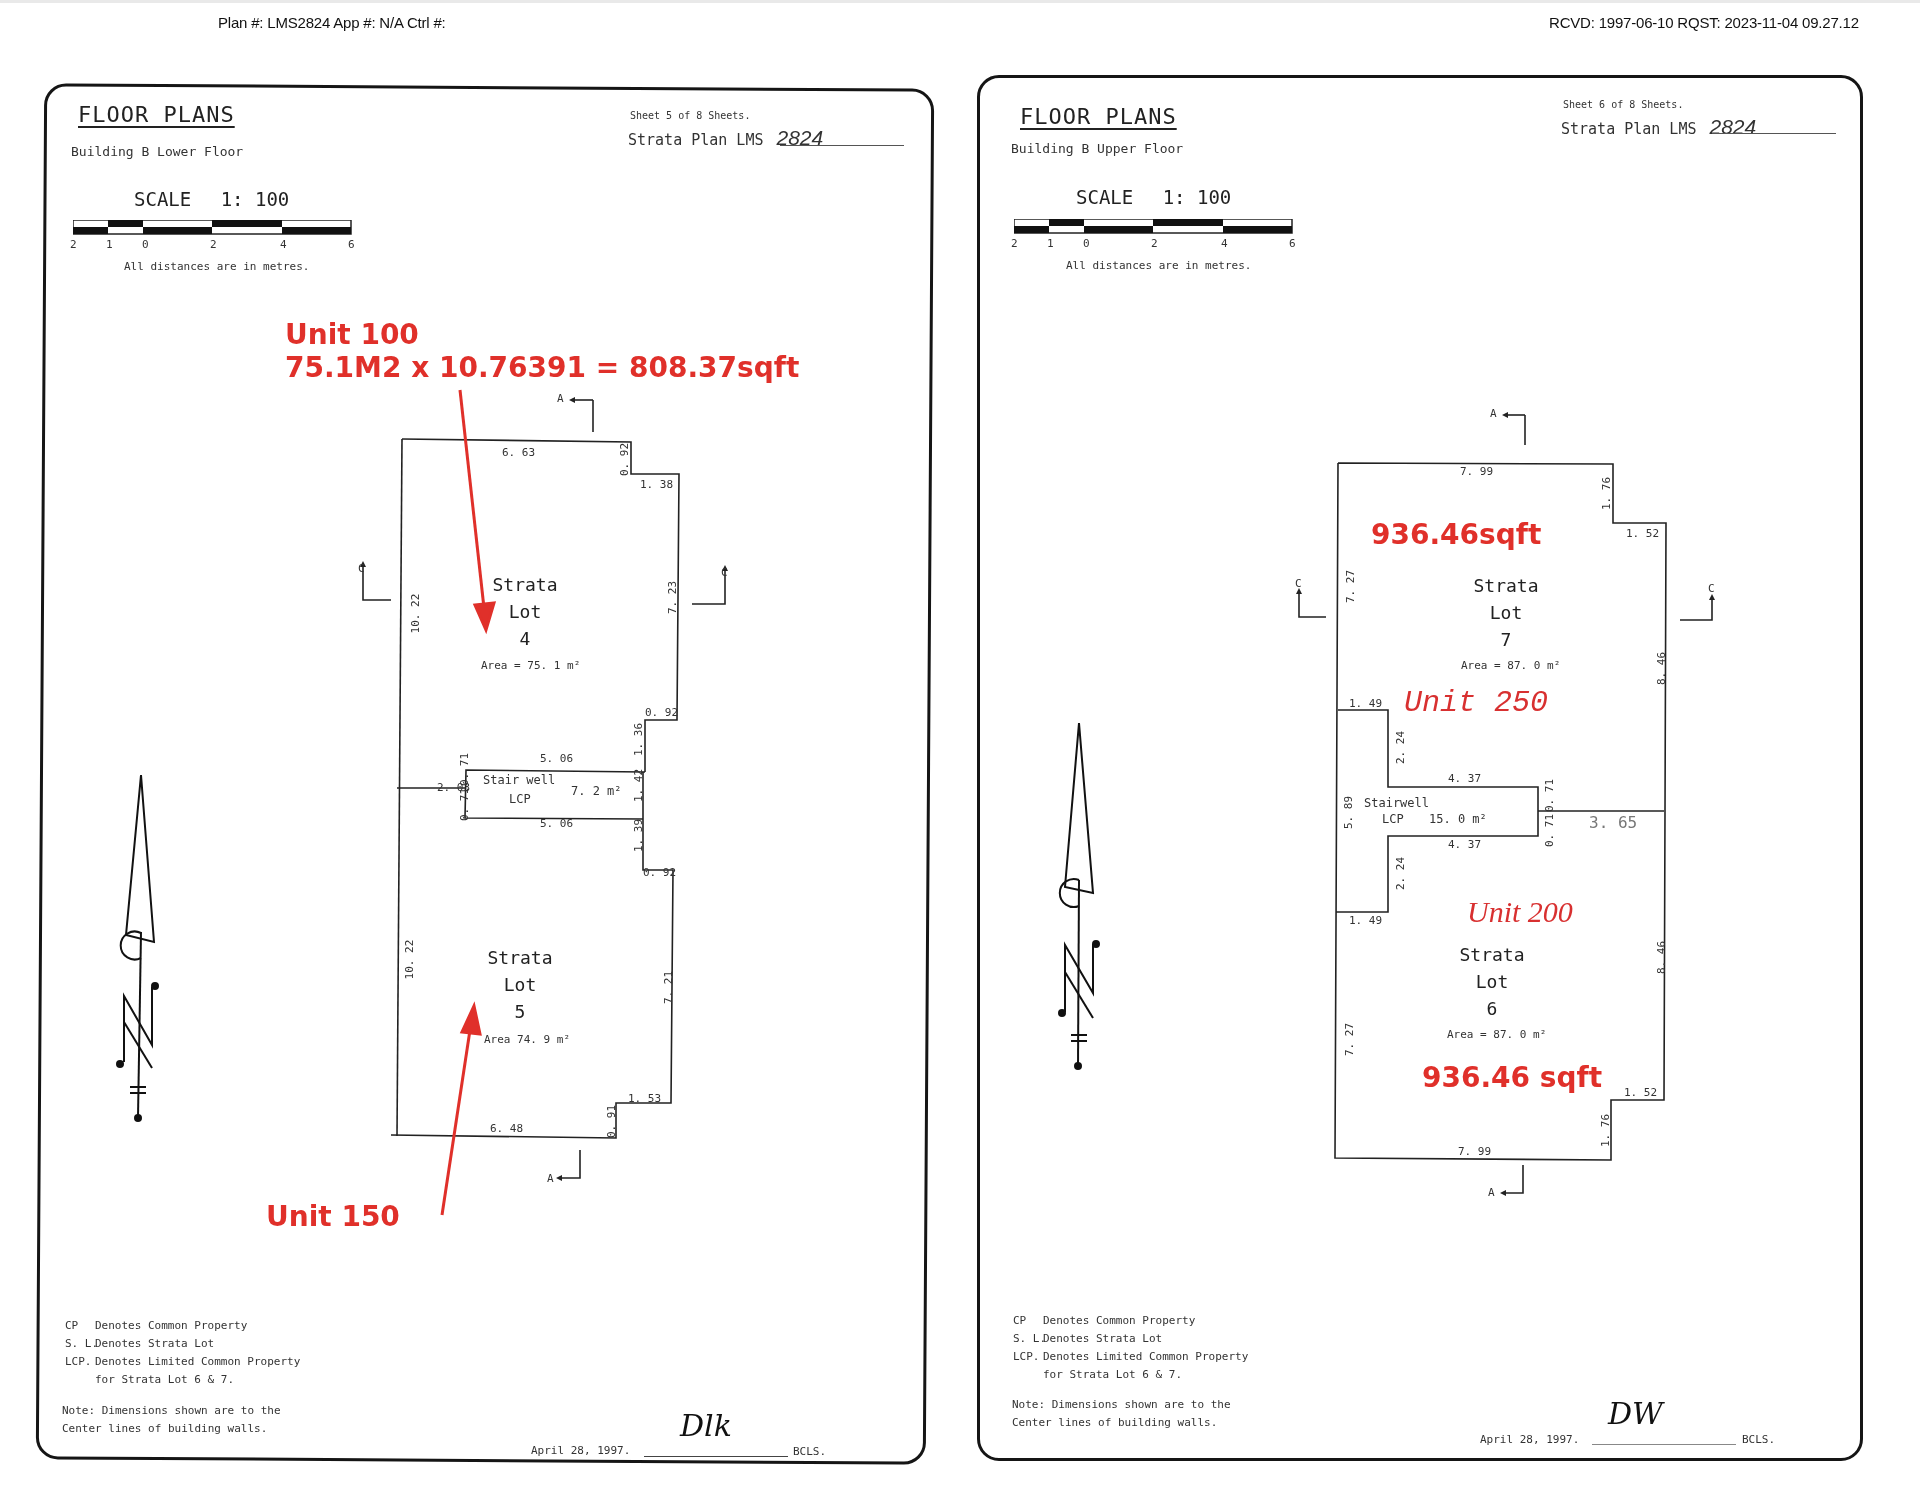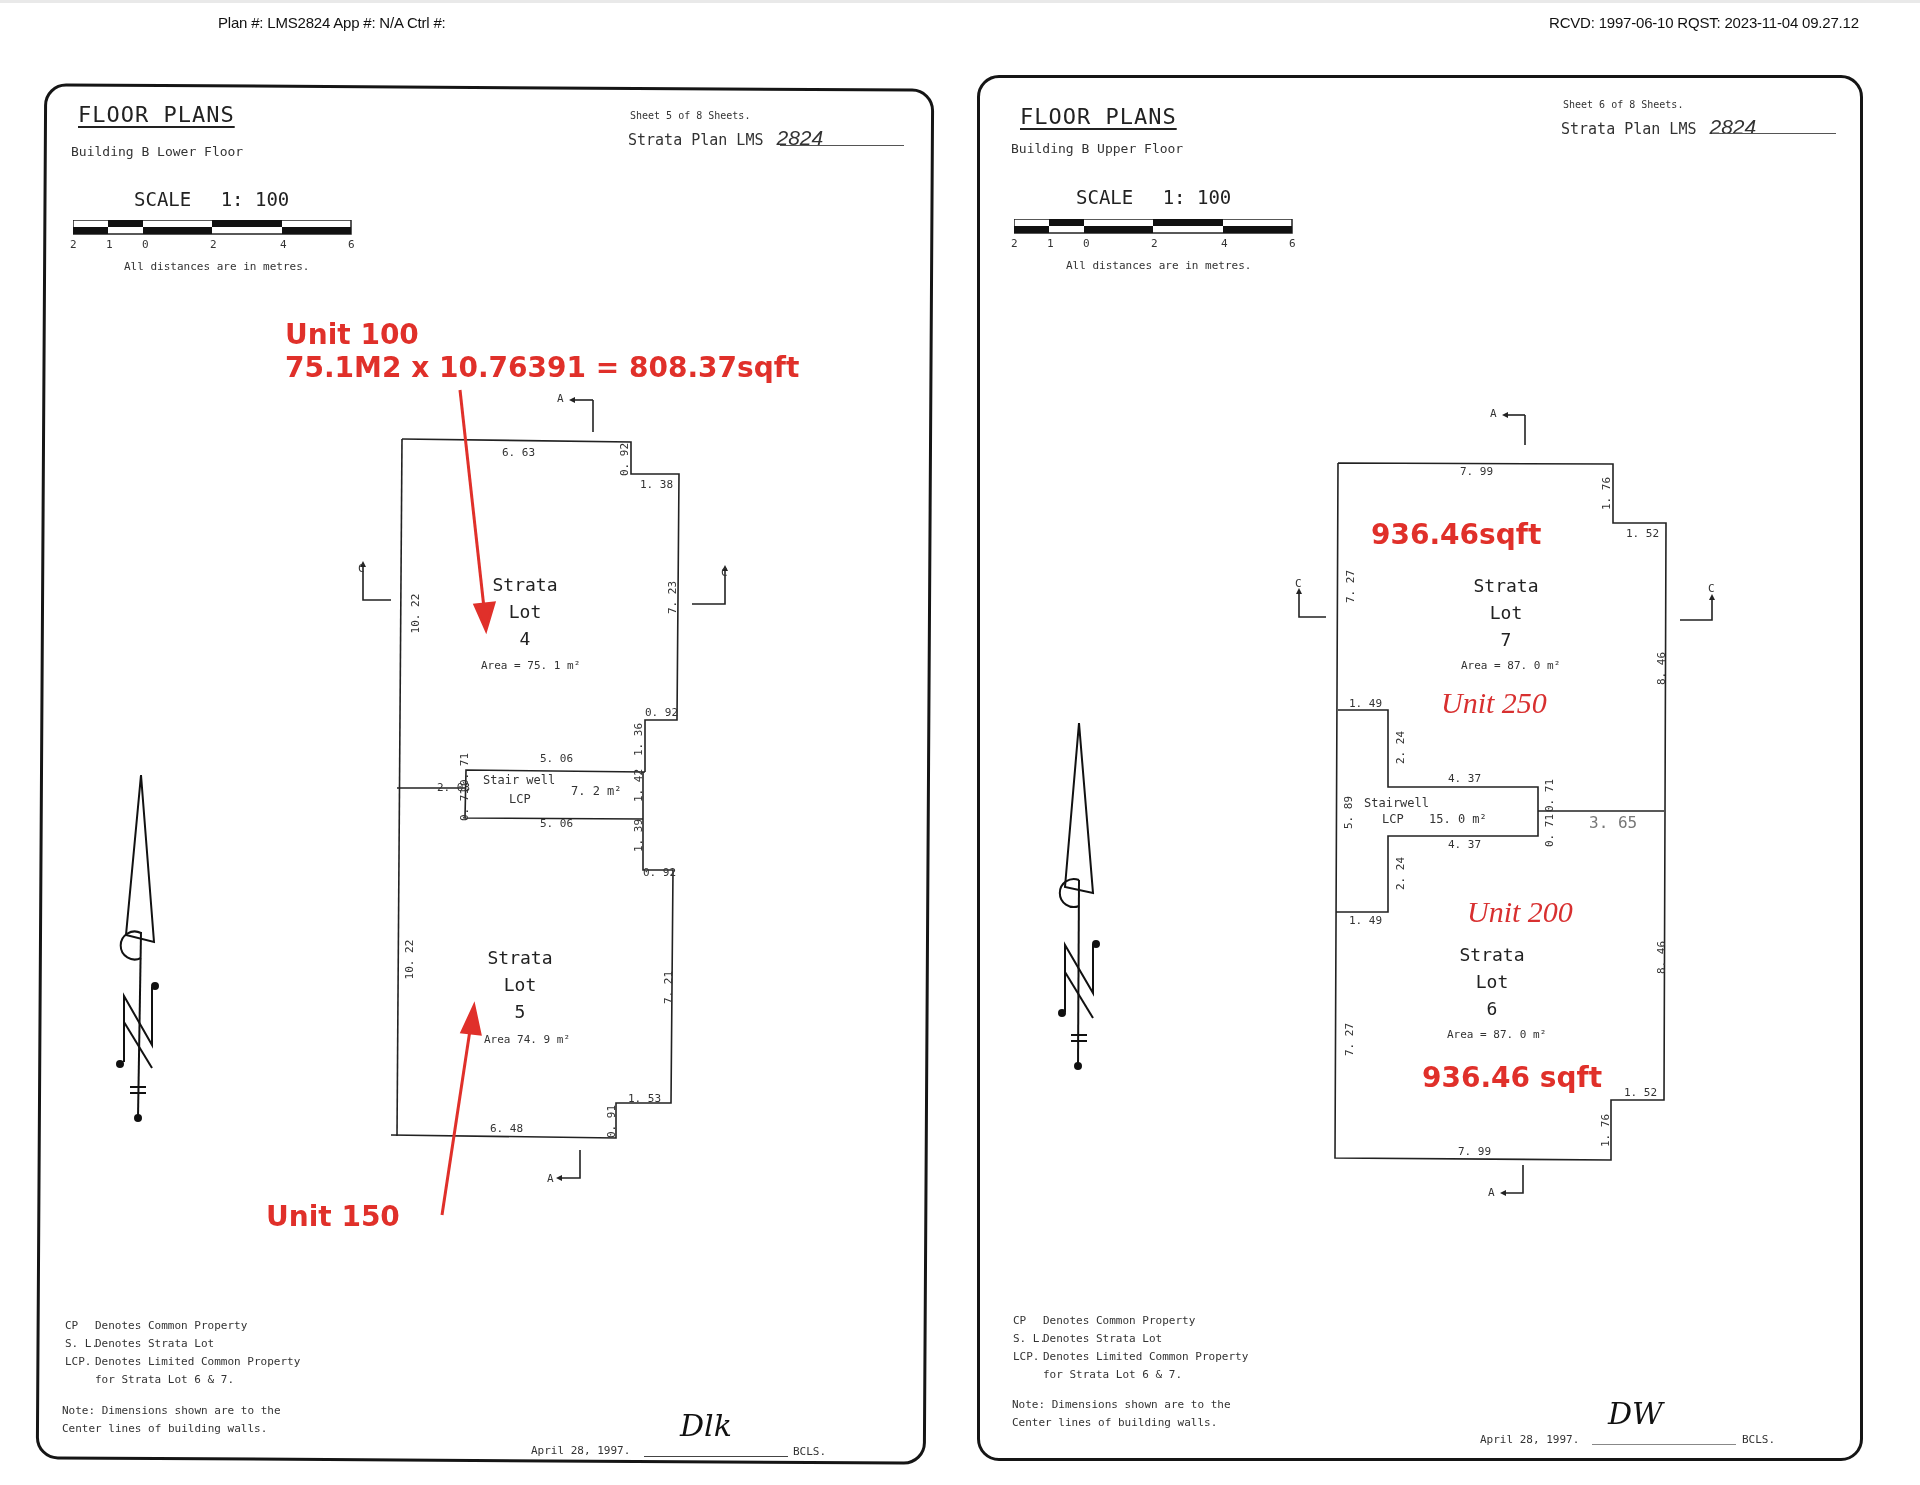--- a/index.html
+++ b/index.html
@@ -284,21 +284,21 @@
 <div class="abs sub" style="left:1429px; top:812px; font-size:12px;">15. 0 m²</div>
 
 <div class="abs lot-lbl" style="left:1447px; top:935px; width:90px;">
   <div>Strata</div>
   <div>Lot</div>
   <div>6</div>
 </div>
 <div class="abs area" style="left:1447px; top:1028px;">Area = 87. 0 m²</div>
 
 <div class="abs red-bold" style="left:1371px; top:518px;">936.46sqft</div>
-<div class="abs red-serif" style="left:1441px; top:686px;">Unit 250</div>
+<div class="abs red-serif" style="left:1404px; top:686px;font-family:Liberation Mono, monospace;">Unit 250</div>
 <div class="abs red-serif" style="left:1467px; top:895px;">Unit 200</div>
 <div class="abs red-bold" style="left:1422px; top:1061px;">936.46 sqft</div>
 
 <div class="abs note" style="left:1013px; top:1312px;">
   <div><span style="display:inline-block;width:30px;">CP</span><span>Denotes Common Property</span></div>
   <div><span style="display:inline-block;width:30px;">S. L.</span><span>Denotes Strata Lot</span></div>
   <div><span style="display:inline-block;width:30px;">LCP.</span><span>Denotes Limited Common Property</span></div>
   <div><span style="display:inline-block;width:30px;"></span><span>for Strata Lot 6 &amp; 7.</span></div>
 </div>
 <div class="abs note" style="left:1012px; top:1396px;">

